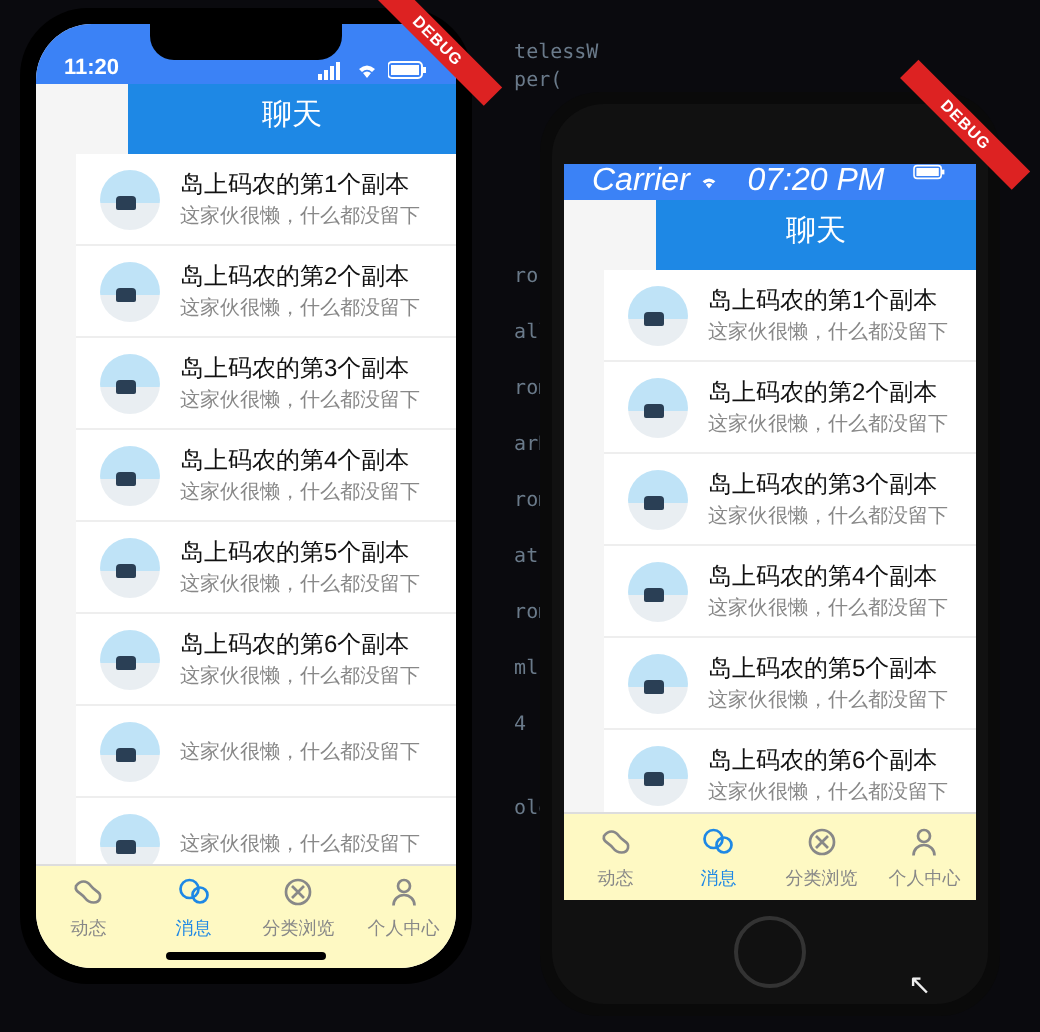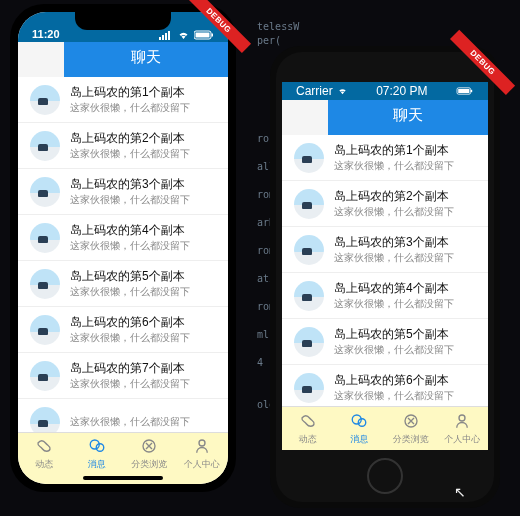--- a/index.html
+++ b/index.html
@@ -54,35 +54,35 @@
     width: 36px; height: 36px; border: 2px solid #333; border-radius: 50%;
   }
   .debug-banner {
     position: absolute; top: 10px; right: -22px;
     background: #d22; color: #fff; font-size: 8px; font-weight: 700;
     padding: 2px 24px; transform: rotate(45deg); letter-spacing: 0.5px;
     z-index: 60;
   }
   
   .statusbar {
-    height: 30px; background: #0369a1; color: #fff;
+    height: 30px; background: #3b82f6; color: #fff;
     display: flex; align-items: flex-end; justify-content: space-between;
     padding: 0 14px 2px; font-size: 11px; font-weight: 600;
   }
   .statusbar .right { display: flex; gap: 4px; align-items: center; }
-  .statusbar.sb2 { height: 18px; align-items: center; padding-bottom: 0; font-size: 12px; font-weight: 500; }
+  .statusbar.sb2 { height: 18px; align-items: flex-start; padding-bottom: 0; font-size: 16px; font-weight: 500; font-style: italic; }
   .statusbar.sb2 .left { display:flex; gap:4px; align-items:center;}
   .sig svg, .wifi svg, .batt svg { display:block; }
   
   .appbar {
     background: #1e88e5; color: #fff; text-align: center;
     font-size: 15px; font-weight: 500; padding: 6px 0 10px; margin-left: 46px;
   }
   
-  .list { flex: 1; overflow: hidden; background: #fff; }
+  .list { flex: 1; overflow: hidden; background: #fff; margin-left: 20px; }
   .row {
     display: flex; align-items: center; gap: 10px;
     padding: 5px 12px; border-bottom: 1px solid #eee; height: 46px;
   }
   .avatar {
     width: 30px; height: 30px; border-radius: 50%; flex-shrink: 0;
     background: linear-gradient(to bottom, #bfe3f7 0%, #bfe3f7 55%, #e9eef2 55%, #e9eef2 100%);
     position: relative; overflow: hidden;
   }
   .avatar::after{
@@ -204,21 +204,20 @@
         <div class="row">
           <div class="avatar"></div>
           <div class="txt">
             <div class="title">岛上码农的第6个副本</div>
             <div class="sub">这家伙很懒，什么都没留下</div>
           </div>
         </div>
         <div class="row">
           <div class="avatar"></div>
           <div class="txt">
-            <div class="title">岛上码农的第7个副本</div>
             <div class="sub">这家伙很懒，什么都没留下</div>
           </div>
         </div>
         <div class="row">
           <div class="avatar"></div>
           <div class="txt">
             <div class="sub">这家伙很懒，什么都没留下</div>
           </div>
         </div>
       </div>

